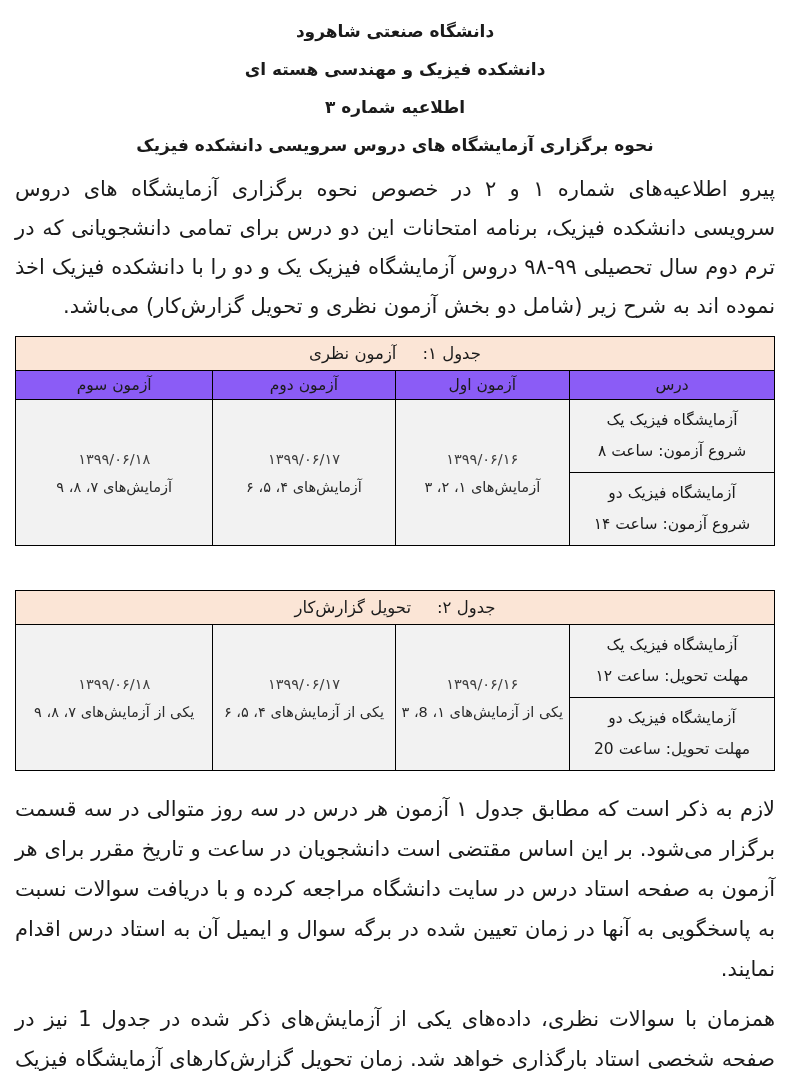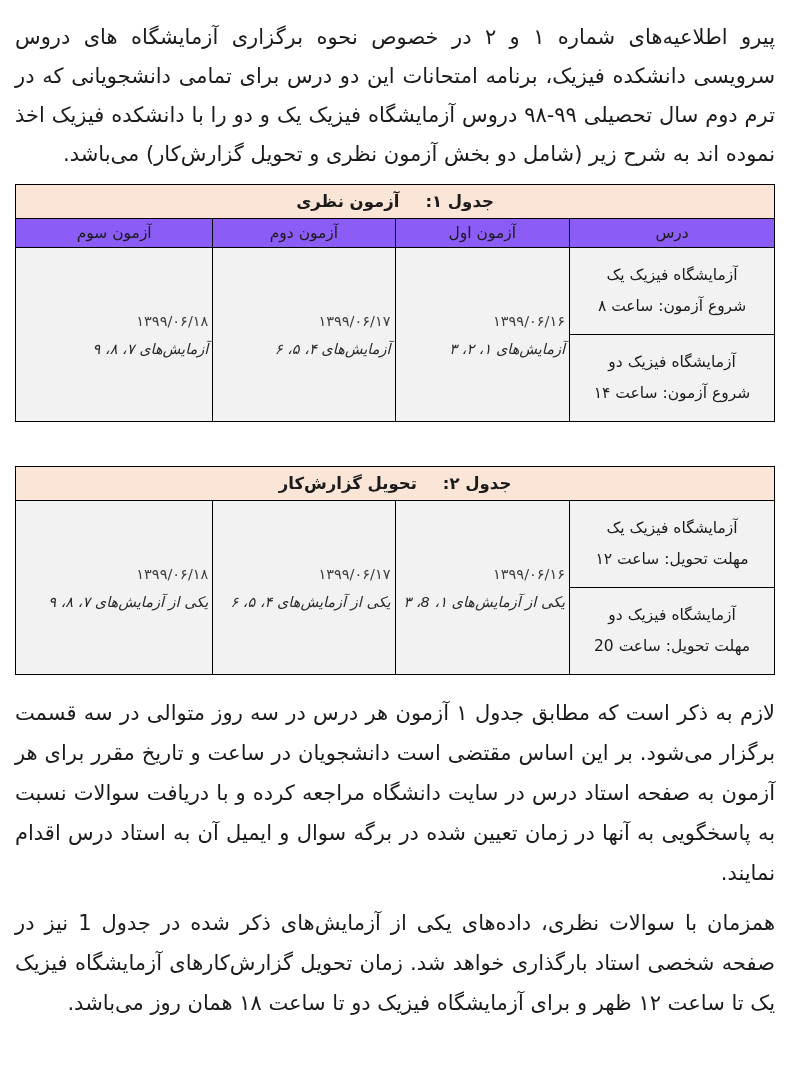--- a/index.html
+++ b/index.html
@@ -35,58 +35,62 @@
     width: 100%;
     border-collapse: collapse;
     border: 1.5px solid #000;
     margin-top: 10px;
     table-layout: fixed;
   }
   table.sched th, table.sched td { border: 1px solid #000; }
   tr.t-title th {
     background: #fbe5d6;
     font-size: 16.5px;
-    font-weight: bold;
+    font-weight: normal;
     text-align: center;
     padding: 7px 4px;
   }
   .title-gap { display: inline-block; width: 26px; }
   tr.t-cols th {
     background: #8b5cf6;
     font-weight: normal;
     font-size: 15.5px;
     text-align: center;
     padding: 5px 4px;
   }
   td.course-cell {
     background: #f2f2f2;
     text-align: center;
     font-size: 15.5px;
     line-height: 31px;
-    padding: 12px 8px;
+    padding: 5px 8px;
     height: 68px;
   }
   table.sched.t2 td.course-cell { height: 72px; }
   td.exam-cell {
     background: #f2f2f2;
-    text-align: right;
+    text-align: center;
     vertical-align: middle;
     font-size: 14.5px;
     padding: 4px;
   }
   td.exam-cell .date { color: #3d3d3d; margin-bottom: 12px; letter-spacing: 0.5px; }
-  td.exam-cell .exps { color: #2a2a2a; font-style: italic; }
+  td.exam-cell .exps { color: #2a2a2a; }
   .t2-gap { height: 34px; }
 </style>
 </head>
 <body>
 
 <div class="doc">
 
   <div class="doc-header">
+    <div>دانشگاه صنعتی شاهرود</div>
+    <div>دانشکده فیزیک و مهندسی هسته ای</div>
+    <div>اطلاعیه شماره ۳</div>
+    <div>نحوه برگزاری آزمایشگاه های دروس سرویسی دانشکده فیزیک</div>
   </div>
 
   <p class="para"><span>پیرو اطلاعیه‌های شماره ۱ و ۲ در خصوص نحوه برگزاری آزمایشگاه های دروس سرویسی دانشکده فیزیک، برنامه امتحانات این دو درس برای تمامی دانشجویانی که در ترم دوم سال تحصیلی ۹۹-۹۸ دروس آزمایشگاه فیزیک یک و دو را با دانشکده فیزیک اخذ نموده اند به شرح زیر (شامل دو بخش آزمون نظری و تحویل گزارش‌کار) می‌باشد.</span></p>
 
   <table class="sched t1">
     <colgroup>
       <col style="width:27%">
         <col style="width:23%">
         <col style="width:24%">
         <col style="width:26%">

